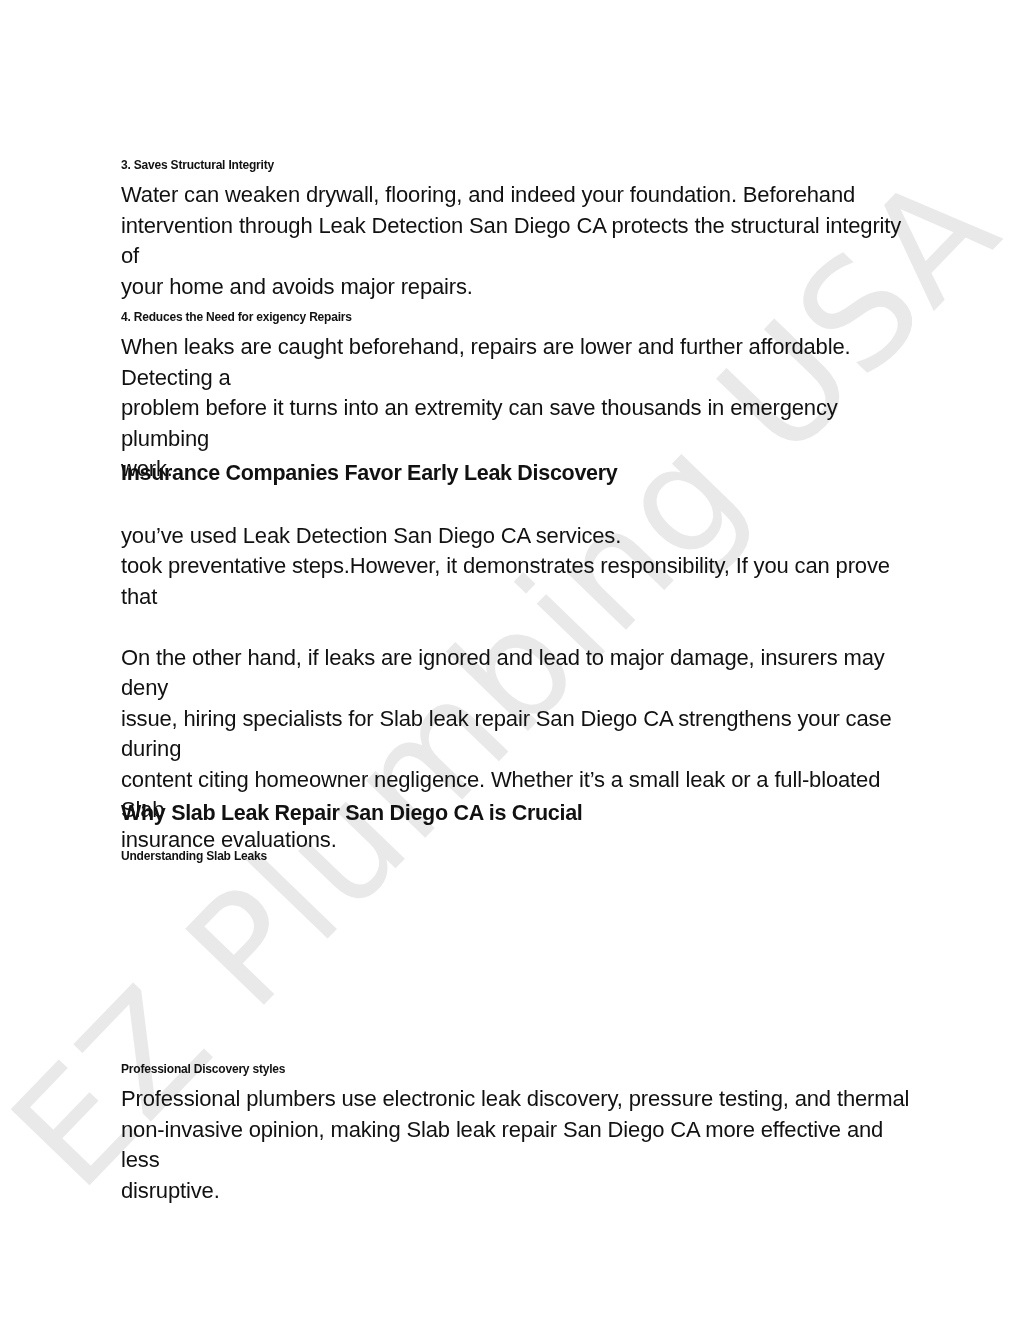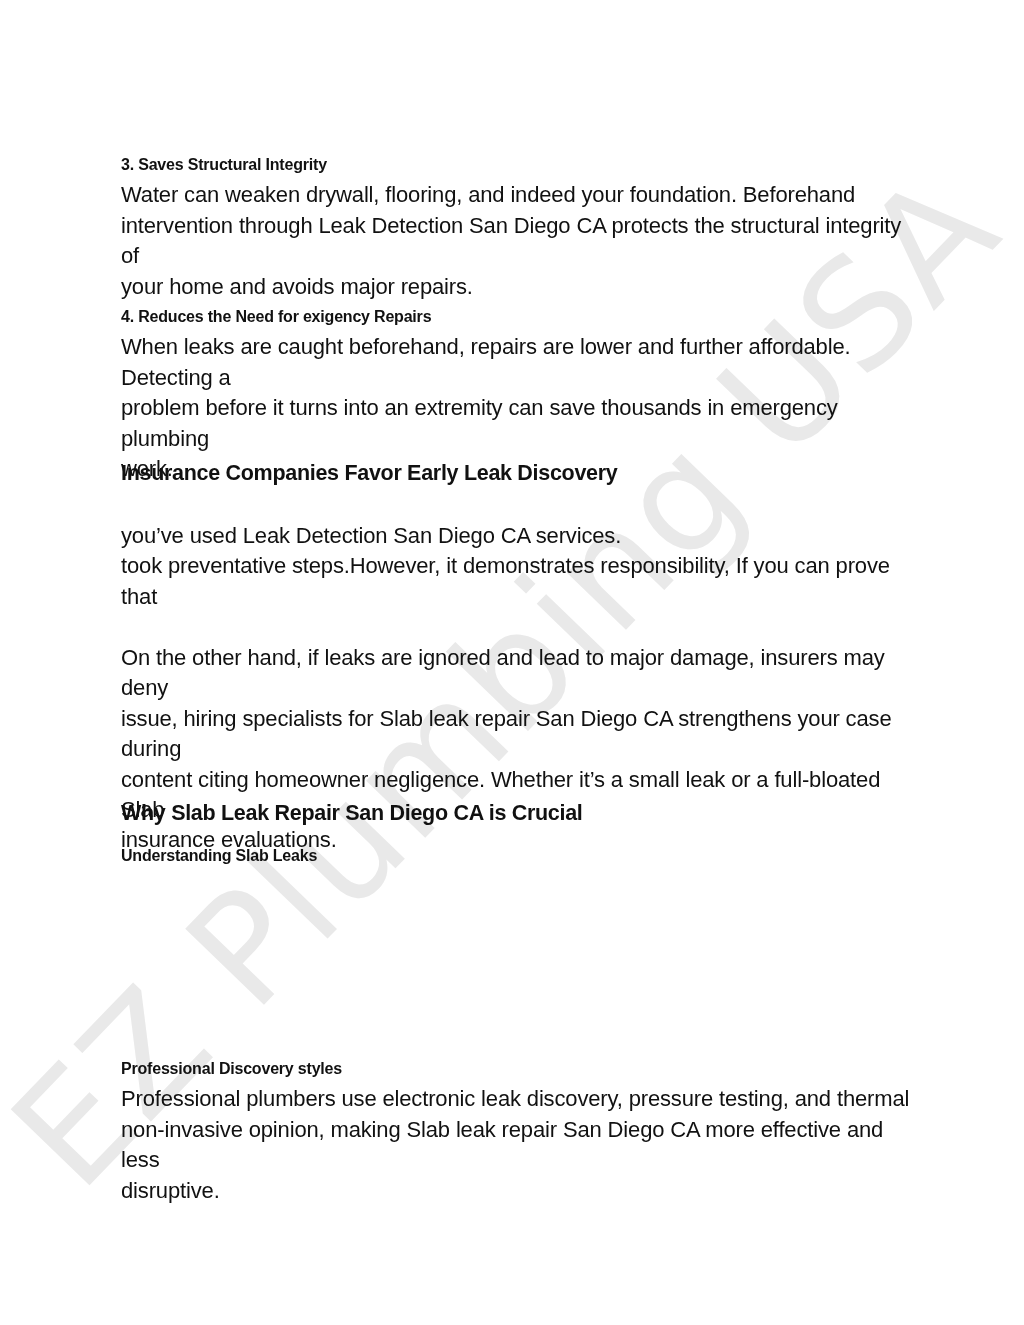--- a/index.html
+++ b/index.html
@@ -45,21 +45,21 @@
       width: 800px;
       z-index: 1;
     }
     .block {
       position: absolute;
       left: 0;
       width: 800px;
     }
     .sub-heading {
       font-weight: bold;
-      font-size: 16px;
+      font-size: 12px;
       line-height: 30.4px;
       margin: 0;
       letter-spacing: -0.2px;
     }
     .para {
       font-size: 22px;
       line-height: 30.4px;
       margin: 0;
       letter-spacing: -0.15px;
     }

